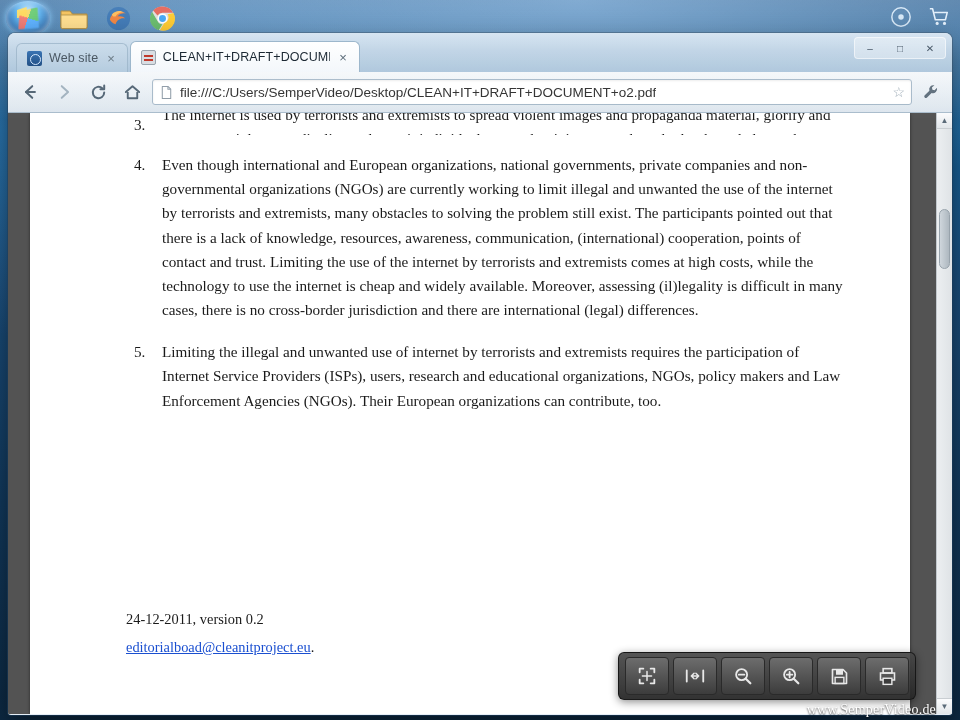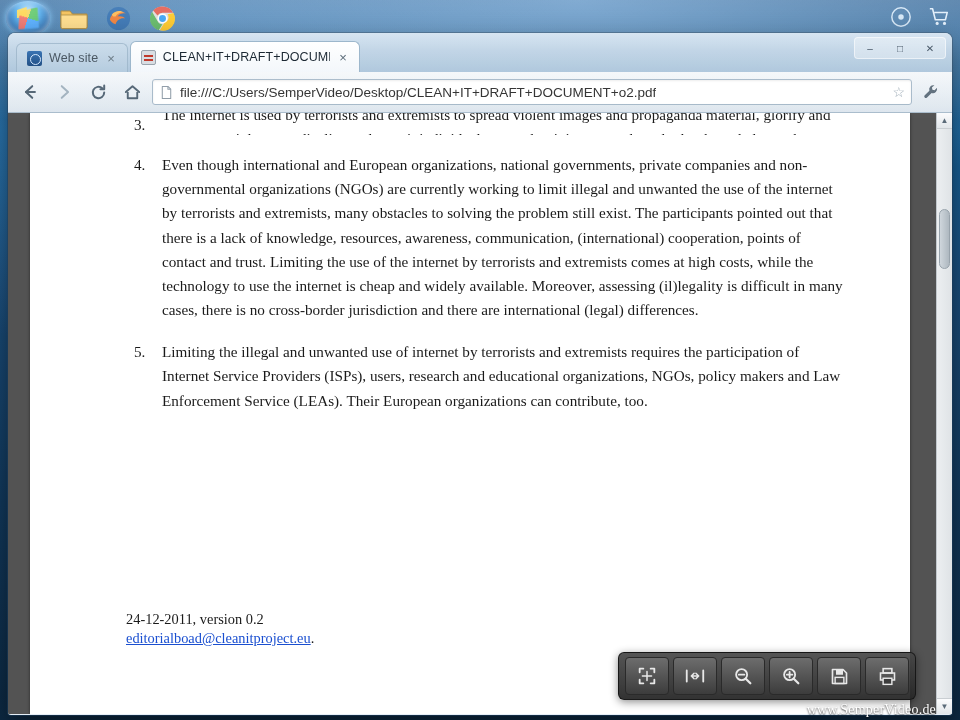--- a/index.html
+++ b/index.html
@@ -245,21 +245,21 @@
     top: 498px;
     display: flex; justify-content: space-between;
     font-size: 14.4px;
     color: #1a1a1a;
     font-family: "Liberation Serif", serif;
     flex-direction: column;
   }
   .footer-left .email {
     color: #1a4fd0; text-decoration: underline;
   }
-  .footer-left .line2 { margin-top: 2px; }
+  .footer-left .line2 { margin-top: 11px; }
 
   
   .vscroll {
     position: absolute; right: 0; top: 0; bottom: 0;
     width: 16px;
     background: linear-gradient(90deg,#eceff1,#dfe3e6);
     border-left: 1px solid #c2c8cd;
   }
   .vscroll .arrow {
     height: 16px; display:flex; align-items:center; justify-content:center;
@@ -440,21 +440,21 @@
             <div class="txt">The internet is used by terrorists and extremists to spread violent images and propaganda material, glorify and encourage violence, radicalize and recruit individuals, spread training manuals and other knowledge on how to commit violence, and the internet is even used to plan and organize deadly attacks.</div>
           </div>
 
           <div class="para">
             <div class="num">4.</div>
             <div class="txt">Even though international and European organizations, national governments, private companies and non-governmental organizations (NGOs) are currently working to limit illegal and unwanted the use of the internet by terrorists and extremists, many obstacles to solving the problem still exist. The participants pointed out that there is a lack of knowledge, resources, awareness, communication, (international) cooperation, points of contact and trust. Limiting the use of the internet by terrorists and extremists comes at high costs, while the technology to use the internet is cheap and widely available. Moreover, assessing (il)legality is difficult in many cases, there is no cross-border jurisdiction and there are international (legal) differences.</div>
           </div>
 
           <div class="para">
             <div class="num">5.</div>
-            <div class="txt">Limiting the illegal and unwanted use of internet by terrorists and extremists requires the participation of Internet Service Providers (ISPs), users, research and educational organizations, NGOs, policy makers and Law Enforcement Service (LEAs). Their European organizations can contribute, too.</div>
+            <div class="txt">Limiting the illegal and unwanted use of internet by terrorists and extremists requires the participation of Internet Service Providers (ISPs), users, research and educational organizations, NGOs, policy makers and Law Enforcement Agencies (NGOs). Their European organizations can contribute, too.</div>
           </div>
         </div>
 
         <div class="footer-row">
           <div class="footer-left">
             <div>24-12-2011, version 0.2</div>
             <div class="line2">
               <a class="email" href="#">editorialboad@cleanitproject.eu</a><span>.</span>
             </div>
           </div>

